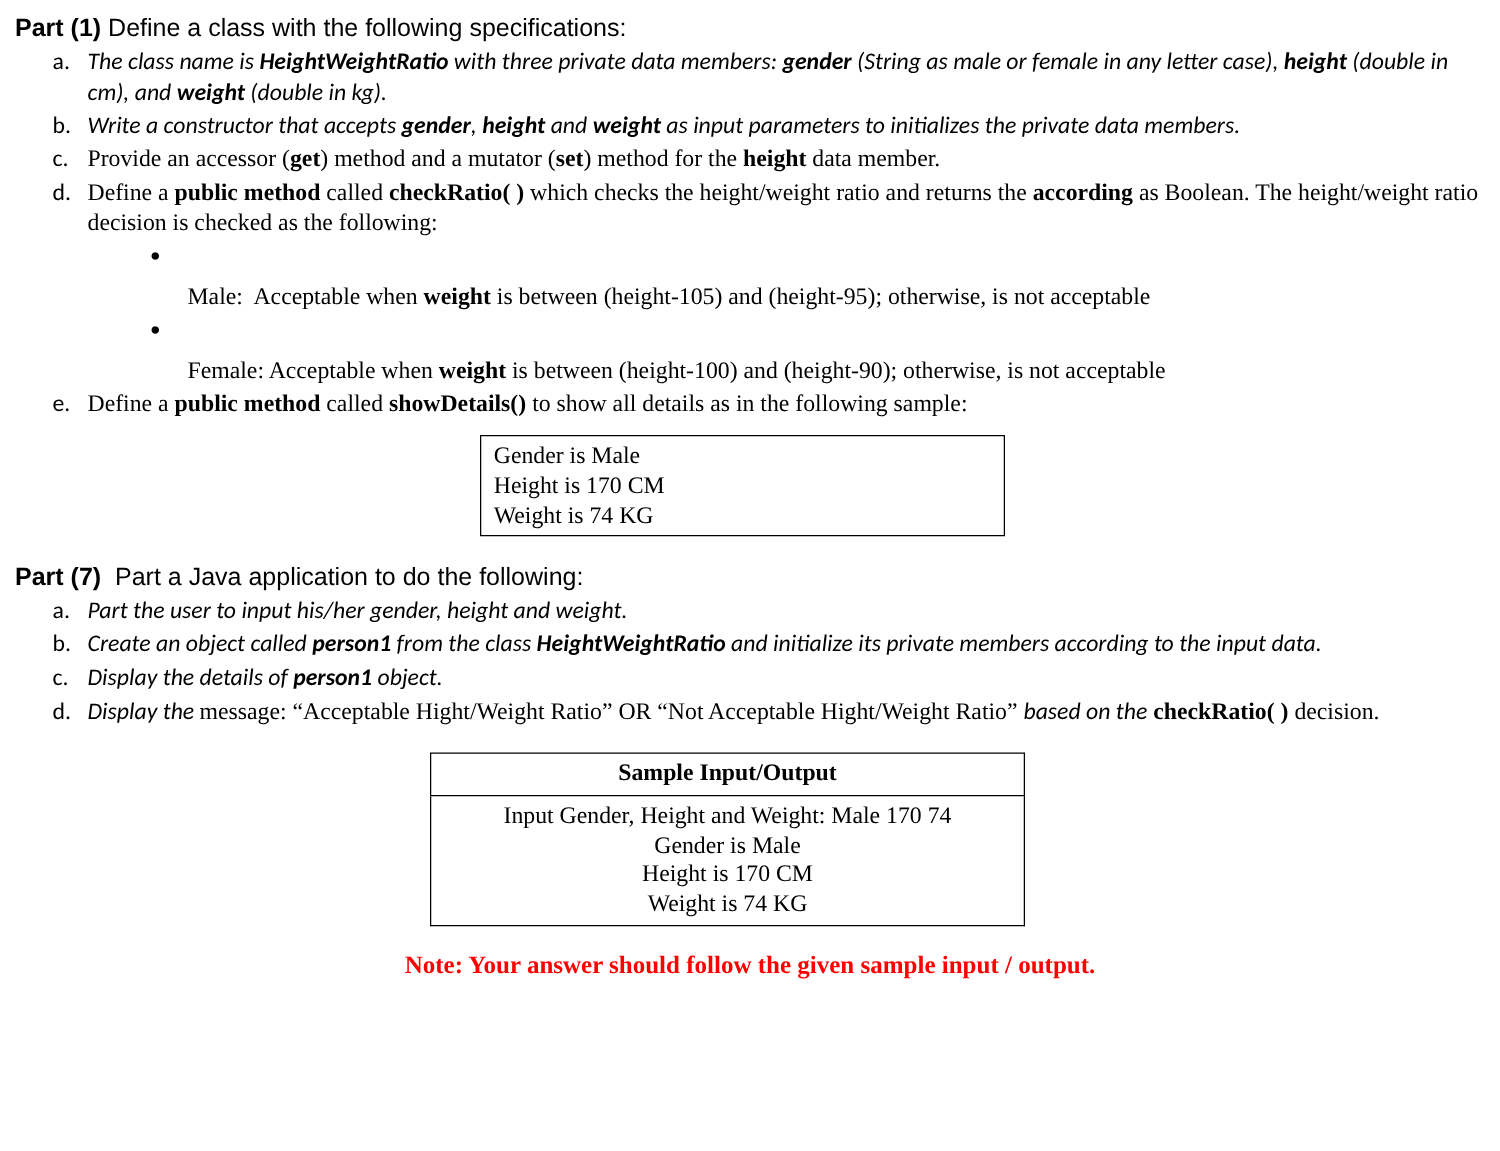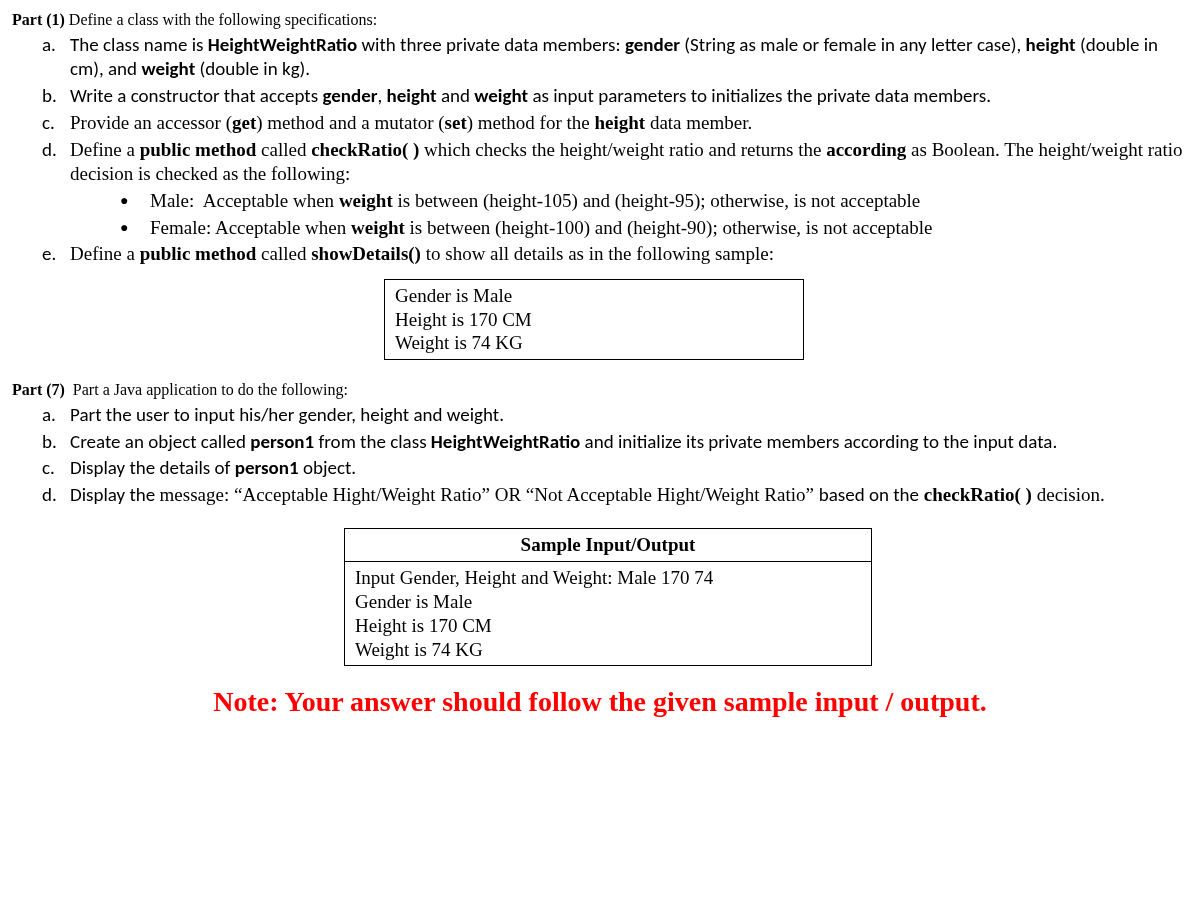--- a/index.html
+++ b/index.html
@@ -11,24 +11,25 @@
       font-family: "Times New Roman", Times, serif;
       font-size: 19px;
       color: #000;
       background: #fff;
       padding: 10px 12px;
       width: 1200px;
       line-height: 1.3;
     }
     .sans {
       font-family: Calibri, "Segoe UI", Arial, sans-serif;
+      font-style: italic;
     }
     .part-header {
-      font-family: Liberation Serif, serif;
-      font-size: 16px;
+      font-family: Liberation Sans, sans-serif;
+      font-size: 20px;
       margin-bottom: 2px;
     }
     .part-label {
       font-weight: bold;
     }
     .list {
       list-style: none;
       padding-left: 30px;
     }
     .list > li {
@@ -53,59 +54,61 @@
       margin-bottom: 2px;
     }
     .sub-list > li .bullet {
       min-width: 30px;
       text-align: left;
       font-size: 14px;
       line-height: 24px;
     }
     .sub-list > li .content {
       flex: 1;
+      margin-top: 32px;
     }
     b, .bold {
       font-weight: bold;
     }
     .details-box {
       border: 1.5px solid #000;
       width: 420px;
       margin: 12px 0 20px 372px;
       padding: 4px 10px 4px 10px;
       font-family: "Times New Roman", Times, serif;
     }
     .details-box > div {
       line-height: 1.25;
     }
     .sample-container {
-      width: 528px;
+      width: 476px;
       margin: 20px 0 18px 332px;
       font-family: "Times New Roman", Times, serif;
     }
     .sample-header {
       border: 1.5px solid #000;
       text-align: center;
       font-weight: bold;
       padding: 4px 6px;
     }
     .sample-body {
       border: 1.5px solid #000;
       border-top: none;
       padding: 4px 10px;
+      text-align: center;
     }
     .sample-body > div {
       line-height: 1.25;
     }
     .note {
       text-align: center;
       color: #ff0000;
       font-weight: bold;
       font-family: "Times New Roman", Times, serif;
-      font-size: 28px;
+      font-size: 20px;
       margin-top: 8px;
     }
   </style>
 </head>
 <body>
 
 <div class="part-header">
   <span class="part-label">Part (1)</span>
   <span>Define a class with the following specifications:</span>
 </div>

